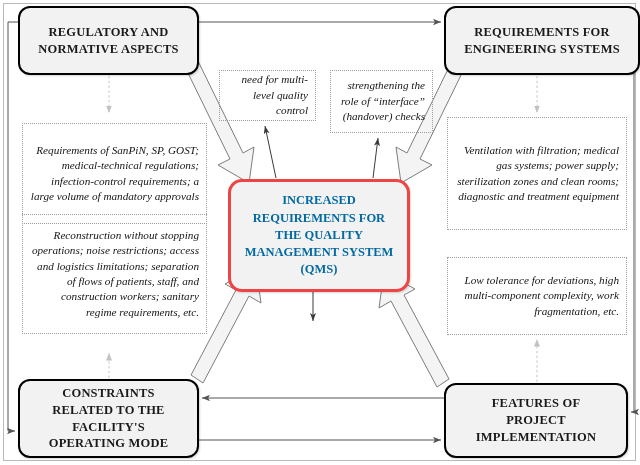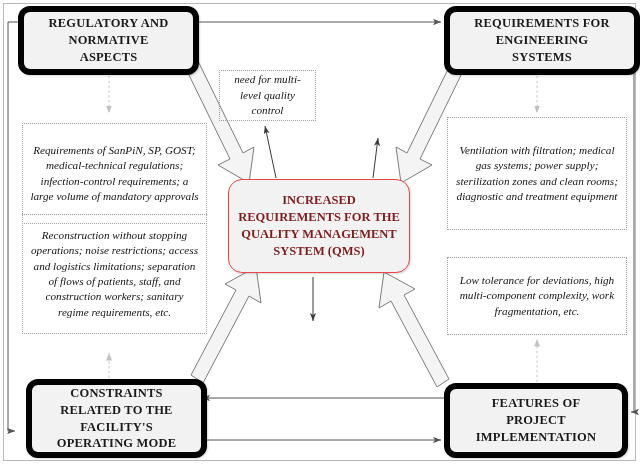--- a/index.html
+++ b/index.html
@@ -21,70 +21,70 @@
     left:3px; top:3px;
     width:633px; height:458px;
     border:1px solid #b9b9b9;
     box-sizing:border-box;
   }
   
   .corner-box{
     position:absolute;
     box-sizing:border-box;
     background:#f2f2f2;
-    border:6px solid #000000;
+    border:2px solid #000000;
     border-radius:12px;
     display:flex;
     align-items:center;
     justify-content:center;
     text-align:center;
     font-weight:bold;
     font-size:12.5px;
     line-height:1.35;
     letter-spacing:.2px;
     color:#1a1a1a;
     padding:4px 18px;
     box-shadow:1px 1px 2px rgba(0,0,0,.16);
   }
   #box-reg   { left:18px;  top:6px;   width:181px; height:69px; }
   #box-eng   { left:444px; top:6px;   width:196px; height:69px; }
-  #box-con   { left:18px;  top:379px; width:181px; height:79px;margin-left:8px; }
+  #box-con   { left:18px;  top:379px; width:181px; height:79px; }
   #box-feat  { left:444px; top:383px; width:184px; height:75px; }
 
   
   #box-center{
     position:absolute;
     left:228px; top:179px;
-    width:182px; height:94px;
+    width:182px; height:113px;
     box-sizing:border-box;
     background:#f2f2f2;
-    border:1px solid #ef4444;
+    border:3px solid #ef4444;
     border-radius:14px;
     display:flex;
     align-items:center;
     justify-content:center;
     text-align:center;
     font-weight:bold;
     font-size:12.5px;
     line-height:1.38;
-    color:#7f1d1d;
+    color:#0369a1;
     padding:4px 8px;
     box-shadow:1px 1px 2px rgba(0,0,0,.16);
   }
 
   
   .note{
     position:absolute;
     box-sizing:border-box;
     border:1px dotted #9d9d9d;
     background:transparent;
     display:flex;
     align-items:center;
     justify-content:center;
-    text-align:center;
+    text-align:right;
     font-style:italic;
     font-size:11.2px;
     line-height:1.38;
     color:#141414;
     padding:5px 7px;
   }
   #note-sanpin { left:22px;  top:123px; width:185px; height:101px; }
   #note-recon  { left:22px;  top:214px; width:185px; height:120px; }
   #note-vent   { left:447px; top:117px; width:180px; height:113px; }
   #note-low    { left:447px; top:257px; width:180px; height:78px;  }
@@ -186,15 +186,18 @@
   </div>
 
   <div class="note" id="note-vent">
     <span>Ventilation with filtration; medical gas systems; power supply; sterilization zones and clean rooms; diagnostic and treatment equipment</span>
   </div>
 
   <div class="note" id="note-multi">
     <span>need for multi-level quality control</span>
   </div>
 
+  <div class="note" id="note-iface">
+    <span>strengthening the role of “interface” (handover) checks</span>
+  </div>
 
 
 </div>
 
 </body></html>

